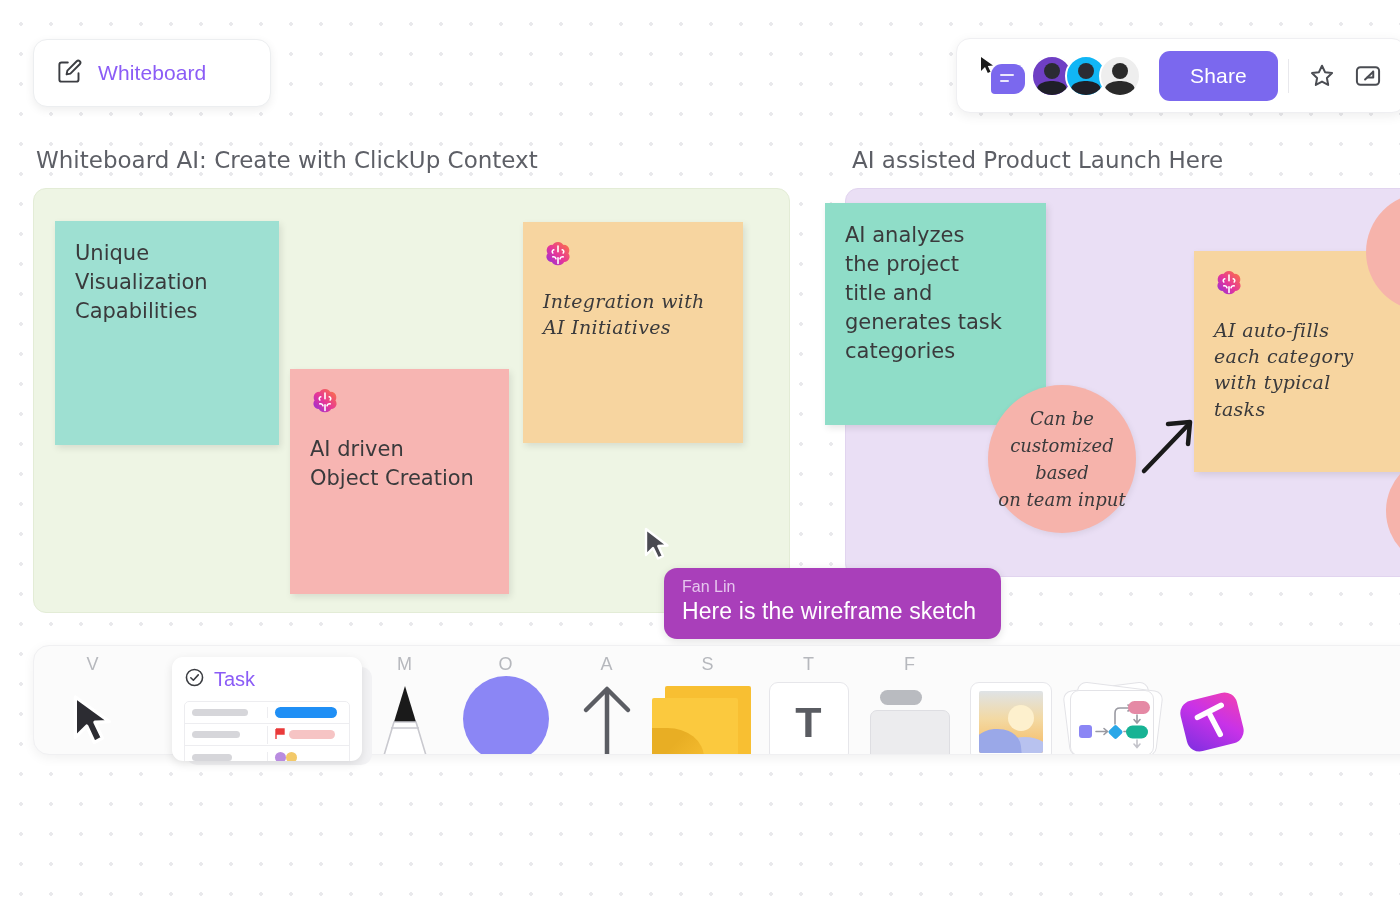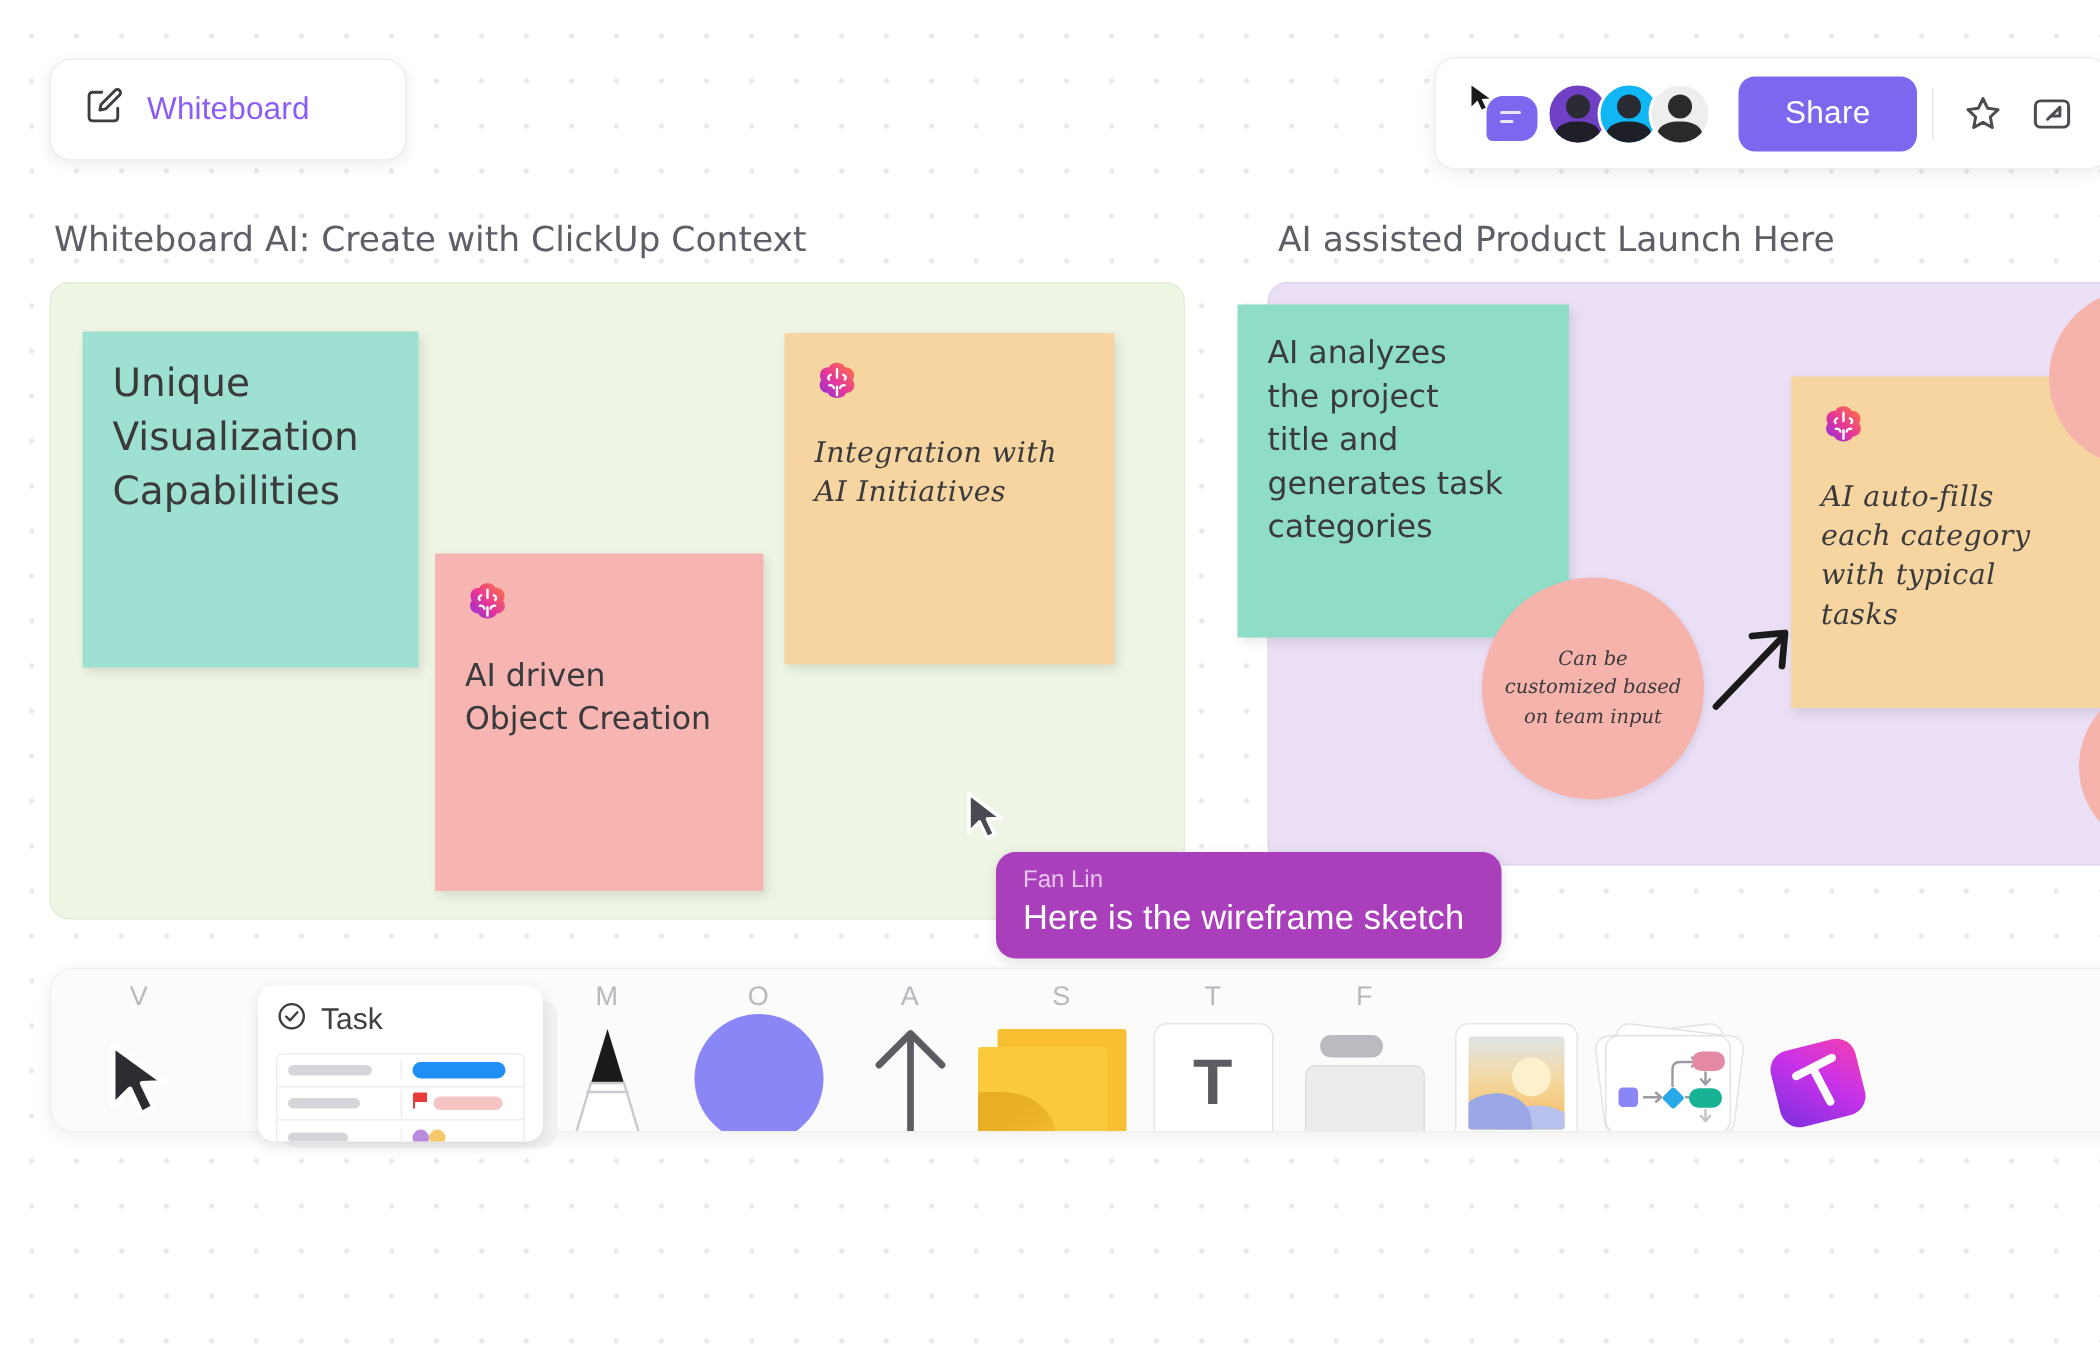--- a/index.html
+++ b/index.html
@@ -181,21 +181,21 @@
     font-family: "DejaVu Serif", serif;
     letter-spacing: .3px;
   }
   .ai-brain { display: block; margin-bottom: 14px; }
 
   #note-teal-1 {
     left: 55px; top: 221px;
     width: 224px; height: 224px;
     background: #9ee0d2;
   }
-  #note-teal-1 .txt { font-size: 26px; }
+  #note-teal-1 .txt { font-size: 21px; }
 
   #note-pink-1 {
     left: 290px; top: 369px;
     width: 219px; height: 225px;
     background: #f7b5b2;
   }
   #note-pink-1 .txt { font-size: 21px; }
 
   #note-orange-1 {
     left: 523px; top: 222px;
@@ -225,21 +225,21 @@
     width: 148px; height: 148px;
     border-radius: 50%;
     background: #f6b3ab;
     display: flex; align-items: center; justify-content: center;
     text-align: center;
     box-shadow: 1px 2px 6px rgba(0,0,0,.08);
   }
   #circle-note .txt {
     font-family: "DejaVu Serif", serif;
     font-style: italic;
-    font-size: 13px;
+    font-size: 18px;
     color: #3a3a3c;
     line-height: 1.5;
     white-space: pre-line;
   }
 
   
   #arrow-shape {
     position: absolute;
     left: 1140px; top: 415px;
     width: 60px; height: 62px;
@@ -423,21 +423,21 @@
   }
   #task-card .main {
     position: absolute; left: 0; top: 0;
     width: 190px; height: 104px;
     background: #fff; border-radius: 11px;
     box-shadow: 0 3px 10px rgba(0,0,0,.10);
     padding: 10px 12px;
     overflow: hidden;
   }
   #task-card .hdr { display: flex; align-items: center; gap: 9px; margin-bottom: 9px; }
-  #task-card .hdr .t { font-size: 20px; color: #404040; }
+  #task-card .hdr .t { font-size: 20px; color: #8b5cf6; }
   #task-card .grid {
     border: 1px solid #ededf0; border-radius: 5px; overflow: hidden;
   }
   #task-card .row {
     display: flex; height: 22px; border-bottom: 1px solid #ededf0;
     align-items: center;
   }
   #task-card .row:last-child { border-bottom: none; }
   #task-card .cell { flex: 1; padding: 0 7px; display: flex; align-items: center; gap: 4px; }
   #task-card .cell.divider { border-left: 1px solid #ededf0; }

